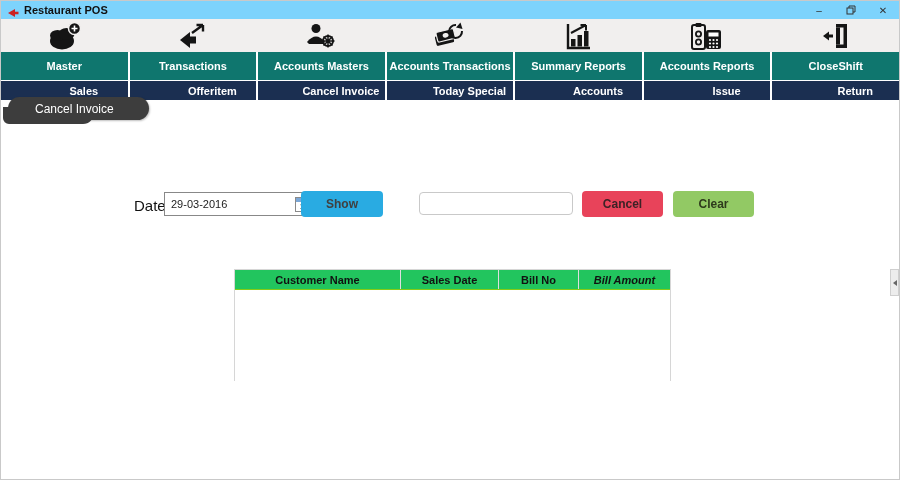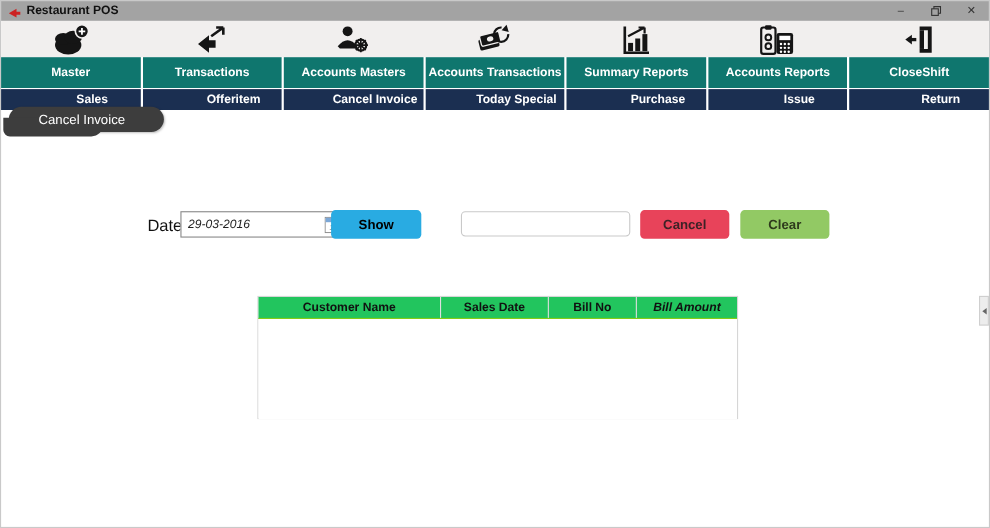--- a/index.html
+++ b/index.html
@@ -6,21 +6,21 @@
   html, body { width: 900px; height: 480px; margin: 0; }
   body {
     position: relative;
     font-family: "Liberation Sans", sans-serif;
     background: #ffffff;
     overflow: hidden;
     border: 1px solid #c9c9c9;
   }
 
   
-  .titlebar { height: 18px; display: flex; align-items: center; padding-left: 5px; background: #a3a3a3; }
+  .titlebar { height: 18px; display: flex; align-items: center; padding-left: 5px; background: #7dd3fc; }
   .app-icon { width: 13px; height: 11px; display: inline-block; }
   .title { font-size: 11px; color: #111; margin-left: 5px; font-weight: bold; }
   .win-controls { margin-left: auto; display: flex; height: 100%; }
   .win-btn { width: 32px; display: flex; align-items: center; justify-content: center;
              font-size: 10px; color: #333; cursor: default; }
 
   
   .iconrow { height: 33px; background: #f1efee; display: grid;
              grid-template-columns: repeat(7, 1fr); align-items: center; justify-items: center; }
   .ribbon-icon { display: flex; align-items: center; justify-content: center; }
@@ -39,27 +39,27 @@
               background: #3d3d3d; border-radius: 12px; color: #fff; font-size: 12px;
               display: flex; align-items: center; padding-left: 27px; z-index: 2;
               box-shadow: 1px 1px 2px rgba(0,0,0,0.25); }
   .tab-pill-foot { position: absolute; left: -5px; top: 10px; width: 91px; height: 17px;
                    background: #3d3d3d; border-radius: 0 0 11px 6px; z-index: -1; }
   .tab-pill-label { position: relative; z-index: 1; }
 
   
   .date-label { position: absolute; left: 133px; top: 196px; font-size: 15px; color: #111; }
   .date-input { position: absolute; left: 163px; top: 191px; width: 152px; height: 24px;
-                background: #fff; border: 1px solid #888; display: flex; align-items: center; font-style: italic; }
+                background: #fff; border: 1px solid #888; display: flex; align-items: center; }
   .date-text { flex: 1; font-size: 11px; padding-left: 6px; color: #222; }
   .cal-btn { width: 22px; height: 20px; margin-right: 1px; display: flex;
              align-items: center; justify-content: center; background: #fff; }
   .btn { position: absolute; height: 26px; border: none; border-radius: 4px;
          font-family: "Liberation Sans", sans-serif; font-size: 12px; font-weight: bold; cursor: pointer; }
-  .show-btn { left: 300px; top: 190px; width: 82px; background: #29abe2; color: #000000; }
+  .show-btn { left: 300px; top: 190px; width: 82px; background: #29abe2; color: #404040; }
   .cancel-btn { left: 581px; top: 190px; width: 81px; background: #e8435a; color: #3d2226; }
   .clear-btn { left: 672px; top: 190px; width: 81px; background: #92c964; color: #2e3a1c; }
   .search-input { position: absolute; left: 418px; top: 191px; width: 154px; height: 23px;
                   border: 1px solid #c9c9c9; border-radius: 4px; padding: 0 6px; font-size: 11px;
                   font-family: "Liberation Sans", sans-serif; outline: none; }
 
   
   .grid { position: absolute; left: 233px; top: 268px; width: 437px; height: 112px;
           border: 1px solid #d6d6d6; background: #fff; }
   .grid-head { display: grid; grid-template-columns: 166px 98px 80px 91px;
@@ -185,21 +185,21 @@
   <div class="menu-cell">Summary Reports</div>
   <div class="menu-cell">Accounts Reports</div>
   <div class="menu-cell">CloseShift</div>
 </div>
 
 <div class="submenubar">
   <div class="submenu-cell">Sales</div>
   <div class="submenu-cell">Offeritem</div>
   <div class="submenu-cell">Cancel Invoice</div>
   <div class="submenu-cell">Today Special</div>
-  <div class="submenu-cell">Purchase</div>
+  <div class="submenu-cell">Accounts</div>
   <div class="submenu-cell">Issue</div>
   <div class="submenu-cell">Return</div>
 </div>
 
 <div class="tab-pill">
   <div class="tab-pill-foot"></div>
   <span class="tab-pill-label">Cancel Invoice</span>
 </div>
 
 <span class="date-label">Date</span>

